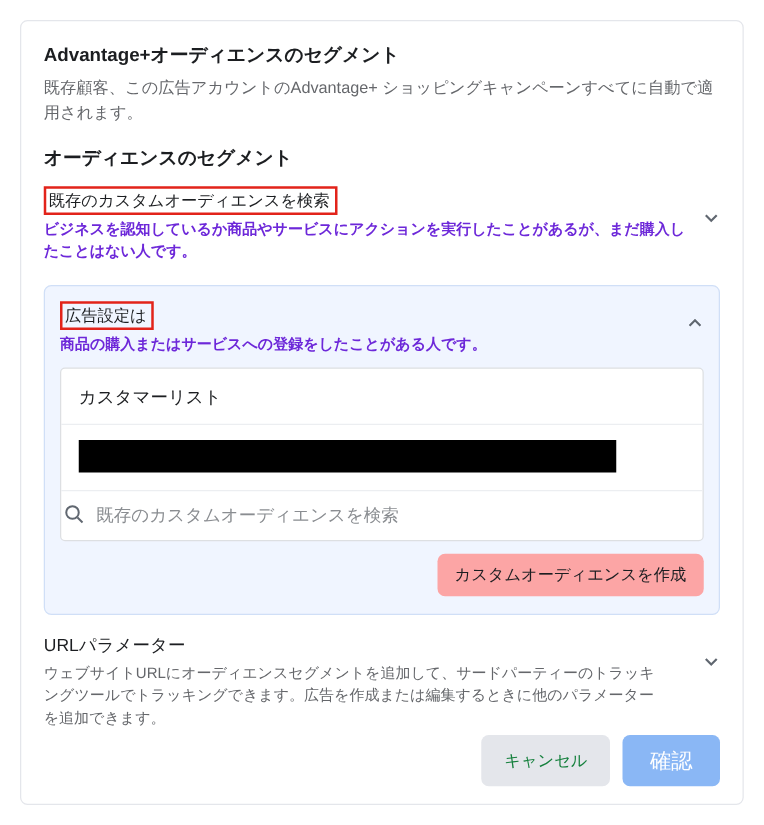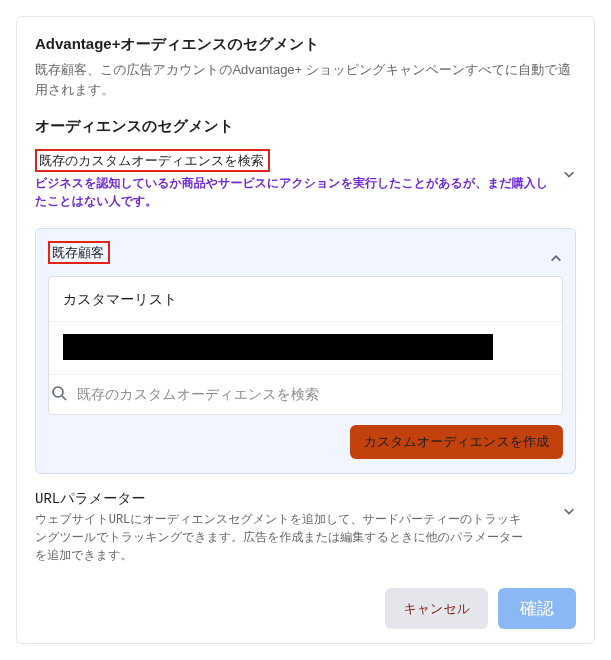--- a/index.html
+++ b/index.html
@@ -110,32 +110,31 @@
 }
 .search-input::placeholder {
   color: #8a8d91;
 }
 .create-row {
   text-align: right;
   margin-top: 10px;
 }
 .btn-secondary {
   display: inline-block;
-  background: #c2410c;
+  background: #fca5a5;
   color: #1c1e21;
   font-size: 13px;
   padding: 8px 14px;
   border: none;
   border-radius: 6px;
   cursor: pointer;
 }
 .url-section {
   margin-top: 16px;
   position: relative;
-  font-family: Liberation Mono, monospace;
 }
 .url-title {
   font-size: 14px;
   color: #1c1e21;
   margin-bottom: 3px;
 }
 .url-desc {
   font-size: 12px;
   color: #65676b;
   line-height: 1.5;
@@ -143,21 +142,21 @@
 }
 .footer {
   position: absolute;
   right: 18px;
   bottom: 14px;
   display: flex;
   gap: 10px;
 }
 .btn-cancel {
   background: #e4e6eb;
-  color: #7f1d1d;
+  color: #15803d;
   font-size: 13px;
   padding: 9px 18px;
   border: none;
   border-radius: 6px;
   cursor: pointer;
 }
 .btn-confirm {
   background: #8ab7f5;
   color: #fff;
   font-size: 17px;
@@ -194,22 +193,23 @@
           <polyline points="3,6 8,11 13,6"></polyline>
         </svg>
     </span>
   </div>
 
   <div class="sep"></div>
 
   <div class="expanded-panel">
     <div class="expanded-inner-top accordion-row">
       <div>
-        <span class="redbox accordion-header">既存顧客</span>
+        <span class="redbox accordion-header">広告設定は</span>
       </div>
+      <div class="accordion-desc">商品の購入またはサービスへの登録をしたことがある人です。</div>
       <span class="chevron" style="top:10px;">
         <svg class="chev-icon" viewBox="0 0 16 16" fill="none" stroke="#606770" stroke-width="2">
             <polyline points="3,11 8,6 13,11"></polyline>
           </svg>
       </span>
     </div>
 
     <div class="card">
       <div class="card-header">カスタマーリスト</div>
       <div class="card-redacted"></div>

